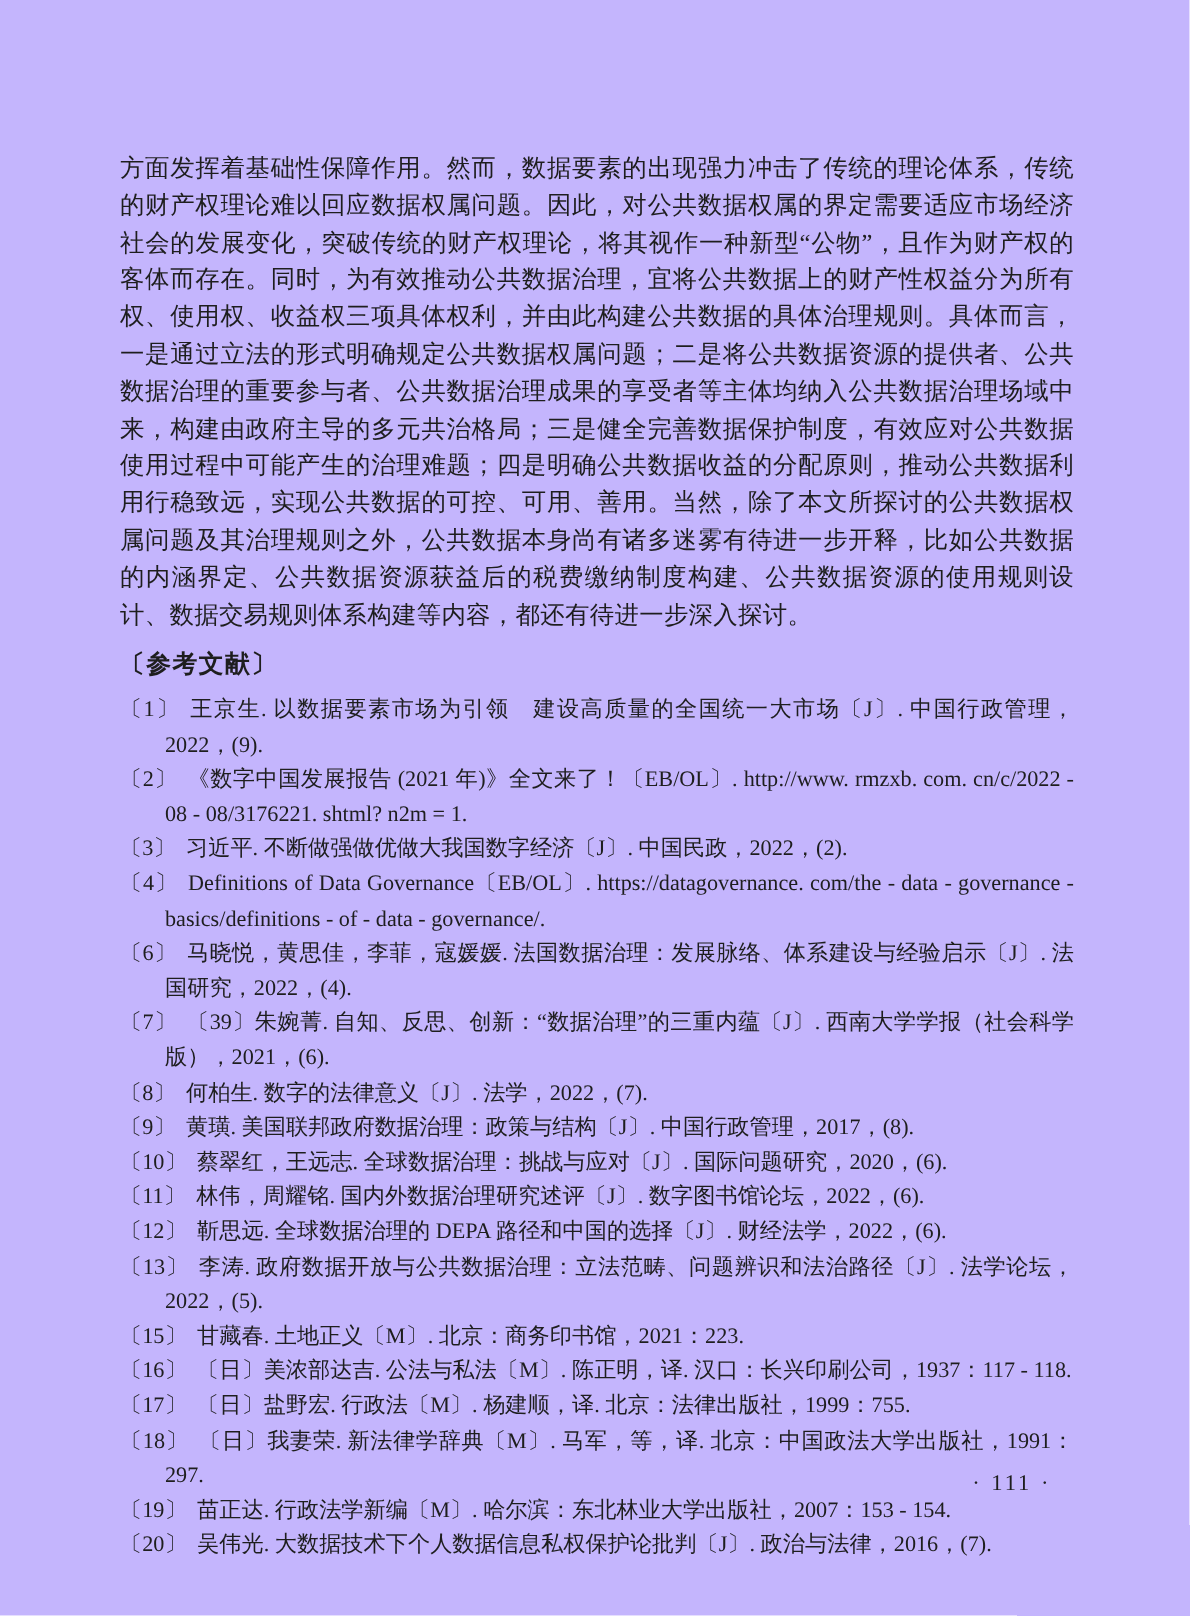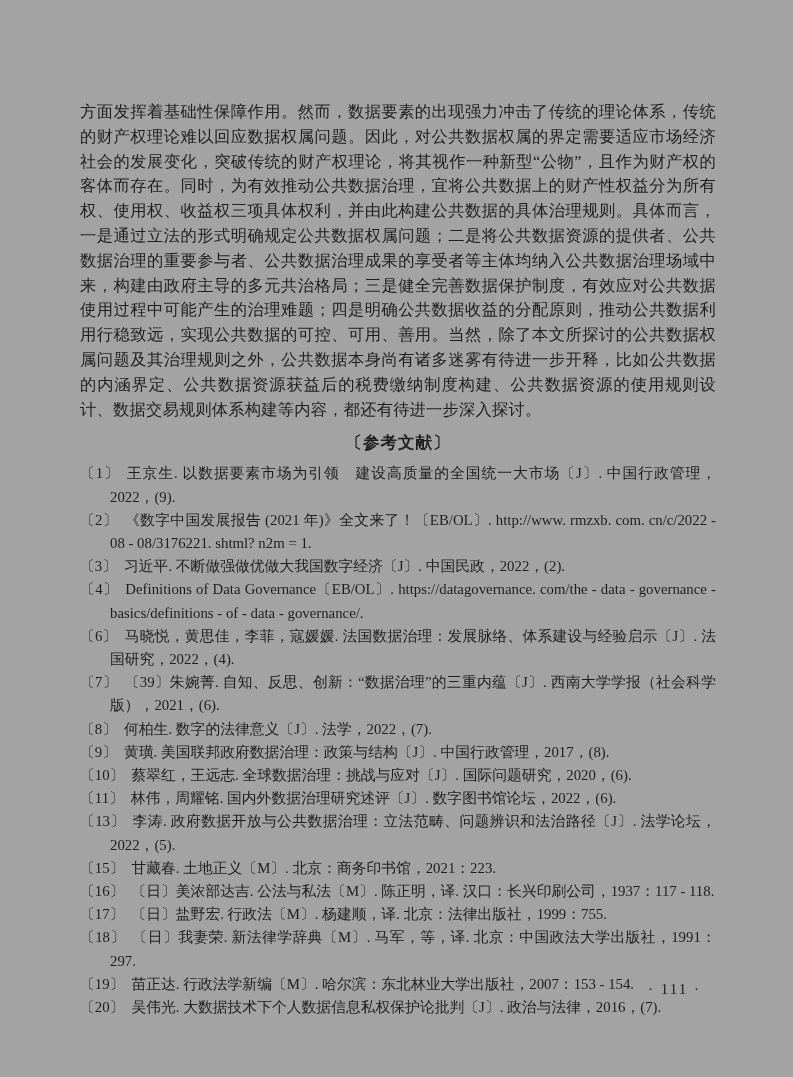--- a/index.html
+++ b/index.html
@@ -4,37 +4,37 @@
 <style>
   html, body {
     margin: 0;
     padding: 0;
     background: #ffffff;
   }
   .page {
     position: relative;
     width: 793px;
     height: 1077px;
-    background: #a3a3a3;
+    background: #c4b5fd;
     overflow: hidden;
     box-sizing: border-box;
     padding: 100px 77px 0 80px;
     font-family: "Liberation Serif", "DejaVu Serif", serif;
     color: #1e1e1e;
   }
   .body-paragraph {
     margin: 0;
     font-size: 16.3px;
     line-height: 24.8px;
     text-align: justify;
     letter-spacing: 0.2px;
   }
   .refs-heading {
     margin: 10px 0 8px 0;
-    text-align: center;
+    text-align: left;
     font-size: 16.5px;
     font-weight: bold;
     letter-spacing: 1px;
   }
   .refs-list {
     font-size: 14.8px;
     line-height: 23.2px;
   }
   .ref-item {
     margin: 0;
@@ -66,20 +66,21 @@
       <div class="ref-item"><span class="ref-label">〔1〕</span><span>王京生. 以数据要素市场为引领　建设高质量的全国统一大市场〔J〕. 中国行政管理，2022，(9).</span></div>
       <div class="ref-item"><span class="ref-label">〔2〕</span><span>《数字中国发展报告 (2021 年)》全文来了！〔EB/OL〕. http://www. rmzxb. com. cn/c/2022 - 08 - 08/3176221. shtml? n2m = 1.</span></div>
       <div class="ref-item"><span class="ref-label">〔3〕</span><span>习近平. 不断做强做优做大我国数字经济〔J〕. 中国民政，2022，(2).</span></div>
       <div class="ref-item"><span class="ref-label">〔4〕</span><span>Definitions of Data Governance〔EB/OL〕. https://datagovernance. com/the - data - governance - basics/definitions - of - data - governance/.</span></div>
       <div class="ref-item"><span class="ref-label">〔6〕</span><span>马晓悦，黄思佳，李菲，寇媛媛. 法国数据治理：发展脉络、体系建设与经验启示〔J〕. 法国研究，2022，(4).</span></div>
       <div class="ref-item"><span class="ref-label">〔7〕</span><span>〔39〕朱婉菁. 自知、反思、创新：“数据治理”的三重内蕴〔J〕. 西南大学学报（社会科学版），2021，(6).</span></div>
       <div class="ref-item"><span class="ref-label">〔8〕</span><span>何柏生. 数字的法律意义〔J〕. 法学，2022，(7).</span></div>
       <div class="ref-item"><span class="ref-label">〔9〕</span><span>黄璜. 美国联邦政府数据治理：政策与结构〔J〕. 中国行政管理，2017，(8).</span></div>
       <div class="ref-item"><span class="ref-label">〔10〕</span><span>蔡翠红，王远志. 全球数据治理：挑战与应对〔J〕. 国际问题研究，2020，(6).</span></div>
       <div class="ref-item"><span class="ref-label">〔11〕</span><span>林伟，周耀铭. 国内外数据治理研究述评〔J〕. 数字图书馆论坛，2022，(6).</span></div>
+      <div class="ref-item"><span class="ref-label">〔12〕</span><span>靳思远. 全球数据治理的 DEPA 路径和中国的选择〔J〕. 财经法学，2022，(6).</span></div>
       <div class="ref-item"><span class="ref-label">〔13〕</span><span>李涛. 政府数据开放与公共数据治理：立法范畴、问题辨识和法治路径〔J〕. 法学论坛，2022，(5).</span></div>
       <div class="ref-item"><span class="ref-label">〔15〕</span><span>甘藏春. 土地正义〔M〕. 北京：商务印书馆，2021：223.</span></div>
       <div class="ref-item"><span class="ref-label">〔16〕</span><span>〔日〕美浓部达吉. 公法与私法〔M〕. 陈正明，译. 汉口：长兴印刷公司，1937：117 - 118.</span></div>
       <div class="ref-item"><span class="ref-label">〔17〕</span><span>〔日〕盐野宏. 行政法〔M〕. 杨建顺，译. 北京：法律出版社，1999：755.</span></div>
       <div class="ref-item"><span class="ref-label">〔18〕</span><span>〔日〕我妻荣. 新法律学辞典〔M〕. 马军，等，译. 北京：中国政法大学出版社，1991：297.</span></div>
       <div class="ref-item"><span class="ref-label">〔19〕</span><span>苗正达. 行政法学新编〔M〕. 哈尔滨：东北林业大学出版社，2007：153 - 154.</span></div>
       <div class="ref-item"><span class="ref-label">〔20〕</span><span>吴伟光. 大数据技术下个人数据信息私权保护论批判〔J〕. 政治与法律，2016，(7).</span></div>
     </div>
 
   <div class="page-number">· 111 ·</div>

